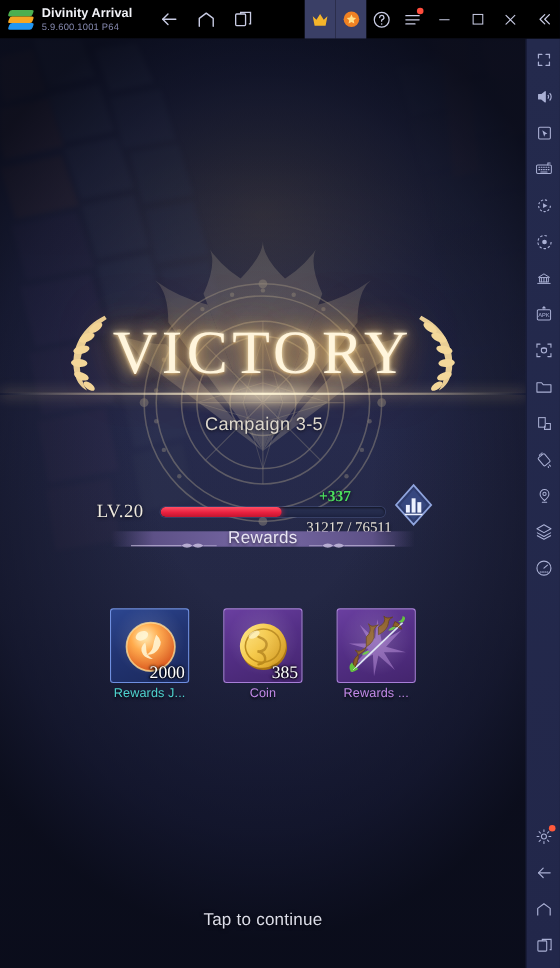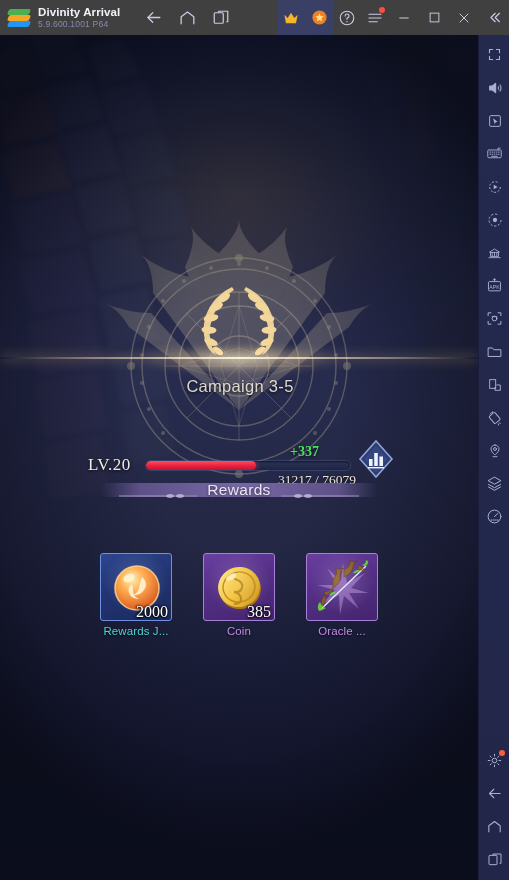--- a/index.html
+++ b/index.html
@@ -8,21 +8,21 @@
     background: #0d1021;
     font-family: "Liberation Sans", sans-serif;
     overflow: hidden;
   }
   #app { position: relative; width: 509px; height: 880px; overflow: hidden; }
 
   
   .titlebar {
     position: absolute; top: 0; left: 0;
     width: 509px; height: 35px;
-    background: #404040;
+    background: #000000;
     display: flex; align-items: center;
     z-index: 60;
   }
   .bs-logo {
     width: 22px; height: 22px; margin-left: 8px; margin-right: 8px;
     position: relative; flex: none;
   }
   .bs-logo i { position: absolute; left: 0; display: block; width: 22px; height: 6px; border-radius: 2px; transform: skewX(-20deg); }
   .bs-logo i.a { top: 2px; background: #4caf50; }
   .bs-logo i.b { top: 8px; background: #f5a623; }
@@ -406,20 +406,21 @@
         <g fill="#f3d79a">
           <path d="M38 2 C18 12 8 30 10 50 C11 60 16 67 22 70 C16 60 14 48 17 38 C20 26 28 12 40 5 Z" opacity=".95"></path>
           <ellipse cx="30" cy="13" rx="7" ry="3.4" transform="rotate(-35 30 13)"></ellipse>
           <ellipse cx="22" cy="22" rx="7.5" ry="3.6" transform="rotate(-25 22 22)"></ellipse>
           <ellipse cx="17" cy="33" rx="7.5" ry="3.6" transform="rotate(-12 17 33)"></ellipse>
           <ellipse cx="15" cy="45" rx="7.5" ry="3.6" transform="rotate(4 15 45)"></ellipse>
           <ellipse cx="17" cy="57" rx="7" ry="3.4" transform="rotate(20 17 57)"></ellipse>
           <ellipse cx="24" cy="66" rx="6" ry="3" transform="rotate(36 24 66)"></ellipse>
         </g>
       </svg>
+      <div class="victory">VICTORY</div>
       <svg class="laurel" viewBox="0 0 44 72">
         <g fill="#f3d79a" transform="translate(44,0) scale(-1,1)">
           <path d="M38 2 C18 12 8 30 10 50 C11 60 16 67 22 70 C16 60 14 48 17 38 C20 26 28 12 40 5 Z" opacity=".95"></path>
           <ellipse cx="30" cy="13" rx="7" ry="3.4" transform="rotate(-35 30 13)"></ellipse>
           <ellipse cx="22" cy="22" rx="7.5" ry="3.6" transform="rotate(-25 22 22)"></ellipse>
           <ellipse cx="17" cy="33" rx="7.5" ry="3.6" transform="rotate(-12 17 33)"></ellipse>
           <ellipse cx="15" cy="45" rx="7.5" ry="3.6" transform="rotate(4 15 45)"></ellipse>
           <ellipse cx="17" cy="57" rx="7" ry="3.4" transform="rotate(20 17 57)"></ellipse>
           <ellipse cx="24" cy="66" rx="6" ry="3" transform="rotate(36 24 66)"></ellipse>
         </g>
@@ -430,21 +431,21 @@
     <div class="glow-line"></div>
 
     <div class="campaign">Campaign 3-5</div>
 
     <div class="xp-block">
       <div class="lv">LV.20</div>
       <div class="bar-outer">
         <div class="bar-fill" id="xpFill" style="width: 54%;"></div>
       </div>
       <div class="xp-gain">+337</div>
-      <div class="xp-nums">31217 / 76079</div>
+      <div class="xp-nums">31217 / 76511</div>
     </div>
 
     <svg class="rank-badge" viewBox="0 0 36 40">
       <path d="M18 2 L34 20 L18 38 L2 20 Z" fill="#2e3c6e" stroke="#8fa4dd" stroke-width="1.6"></path>
       <path d="M18 6 L30 20 L18 34 L6 20 Z" fill="#3b4c86" opacity=".7"></path>
       <g fill="#eef2ff">
         <rect x="11" y="20" width="3.6" height="7"></rect>
         <rect x="16.2" y="14" width="3.6" height="13"></rect>
         <rect x="21.4" y="17.5" width="3.6" height="9.5"></rect>
       </g>
@@ -529,25 +530,26 @@
               <path d="M6 52 q-3 -5 1 -9 q2 5 6 6 q-4 3 -7 3 z"></path>
               <path d="M54 6 q3 -4 -1 -5 q0 4 -4 5 q3 2 5 0 z"></path>
               <path d="M16 36 q3 -4 7 -3 q-3 4 -7 3 z"></path>
               <path d="M40 14 q3 -4 7 -3 q-3 4 -7 3 z"></path>
             </g>
             <path d="M8 50 L52 8" stroke="#e8edfa" stroke-width=".8" opacity=".8"></path>
           </svg>
           <div class="shine"></div>
           <span class="qty"></span>
         </div>
-        <div class="rname violet">Oracle ...</div>
-      </div>
-
-    </div>
-
+        <div class="rname violet">Rewards ...</div>
+      </div>
+
+    </div>
+
+    <div class="tap">Tap to continue</div>
   </div>
 
   <div class="sidebar">
     <div class="sb-top">
 
       <div class="sb-icon">
         <svg width="15" height="15" viewBox="0 0 24 24" fill="none" stroke="currentColor" stroke-width="1.8" stroke-linecap="round">
             <path d="M4 9V4h5M20 9V4h-5M4 15v5h5M20 15v5h-5"></path>
           </svg>
       </div>

